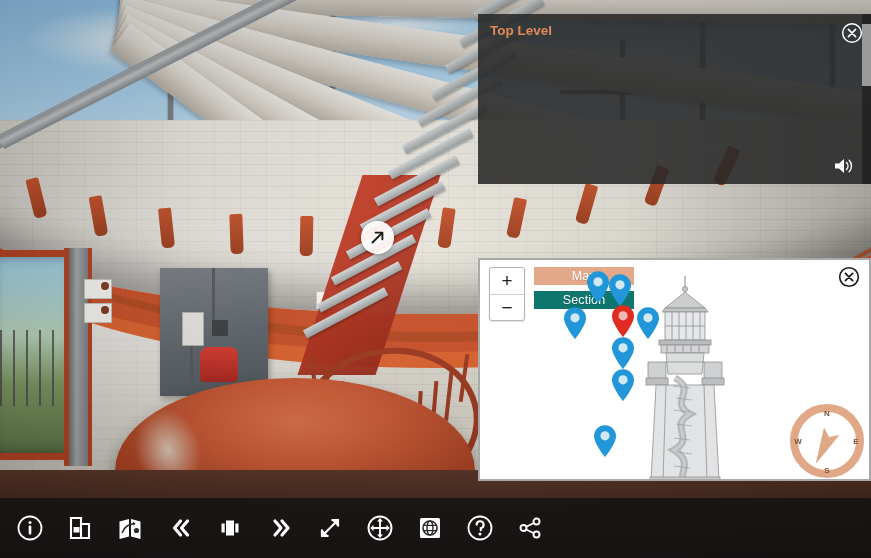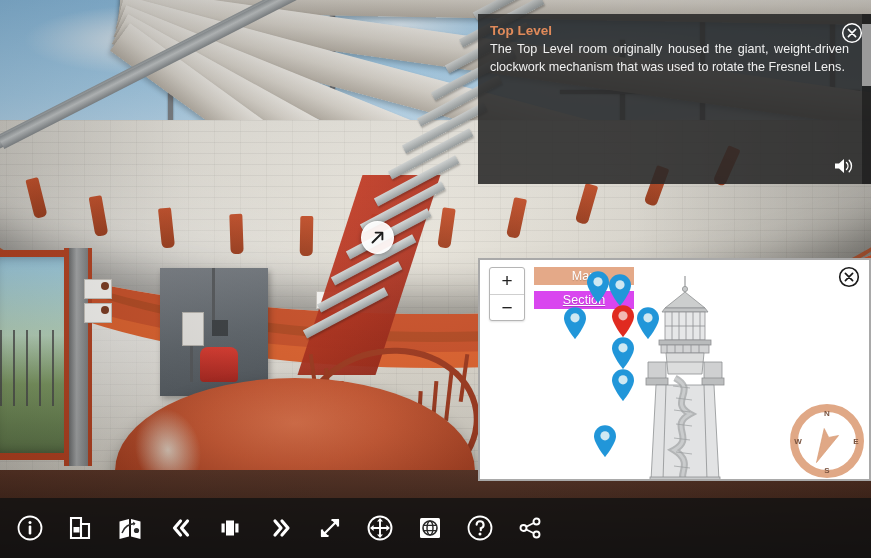--- a/index.html
+++ b/index.html
@@ -270,21 +270,21 @@
 
   .maptabs { position: absolute; left: 54px; top: 7px; width: 100px; }
   .maptab {
     display: block; width: 100px; height: 18px;
     text-align: center; color: #fff;
     font-size: 12.5px; line-height: 18px;
     cursor: pointer; letter-spacing: .1px;
     text-shadow: 0 1px 1px rgba(0,0,0,.18);
   }
   .maptab.inactive { background: #e4a988; }
-  .maptab.active { background: #d946ef; margin-top: 6px; text-decoration: underline; }
+  .maptab.active { background: #0f766e; margin-top: 6px; }
 
   
   .lh { position: absolute; left: 140px; top: 14px; width: 130px; height: 210px; }
   .lh svg { display: block; }
 
   .pin { position: absolute; width: 26px; height: 34px; cursor: pointer; }
 
   .compass {
     position: absolute; right: 5px; bottom: 1px;
     width: 74px; height: 74px;
@@ -417,21 +417,20 @@
   <div class="hotspot">
     <svg width="19" height="19" viewBox="0 0 19 19">
       <path d="M4.5 14.5 L14 5" stroke="#1c1c1c" stroke-width="1.9" fill="none" stroke-linecap="round"></path>
       <path d="M7.6 4.6 L14.4 4.6 L14.4 11.4" stroke="#1c1c1c" stroke-width="1.9" fill="none" stroke-linecap="round" stroke-linejoin="round"></path>
     </svg>
   </div>
 
   <div class="infopanel">
     <div class="info-title">Top Level</div>
     <div class="info-body">
-      <p>The Top Level room originally housed the giant, weight-driven clockwork mechanism that was used to rotate the Fresnel Lens.</p>
     </div>
 
     <div class="info-scroll-track">
       <div class="info-scroll-thumb"></div>
     </div>
 
     <div class="close-btn on-dark">
       <svg width="22" height="22" viewBox="0 0 22 22">
         <circle cx="11" cy="11" r="9.3" fill="none" stroke="#ffffff" stroke-width="1.5"></circle>
         <path d="M7.4 7.4 L14.6 14.6 M14.6 7.4 L7.4 14.6" stroke="#ffffff" stroke-width="1.6" stroke-linecap="round"></path>

